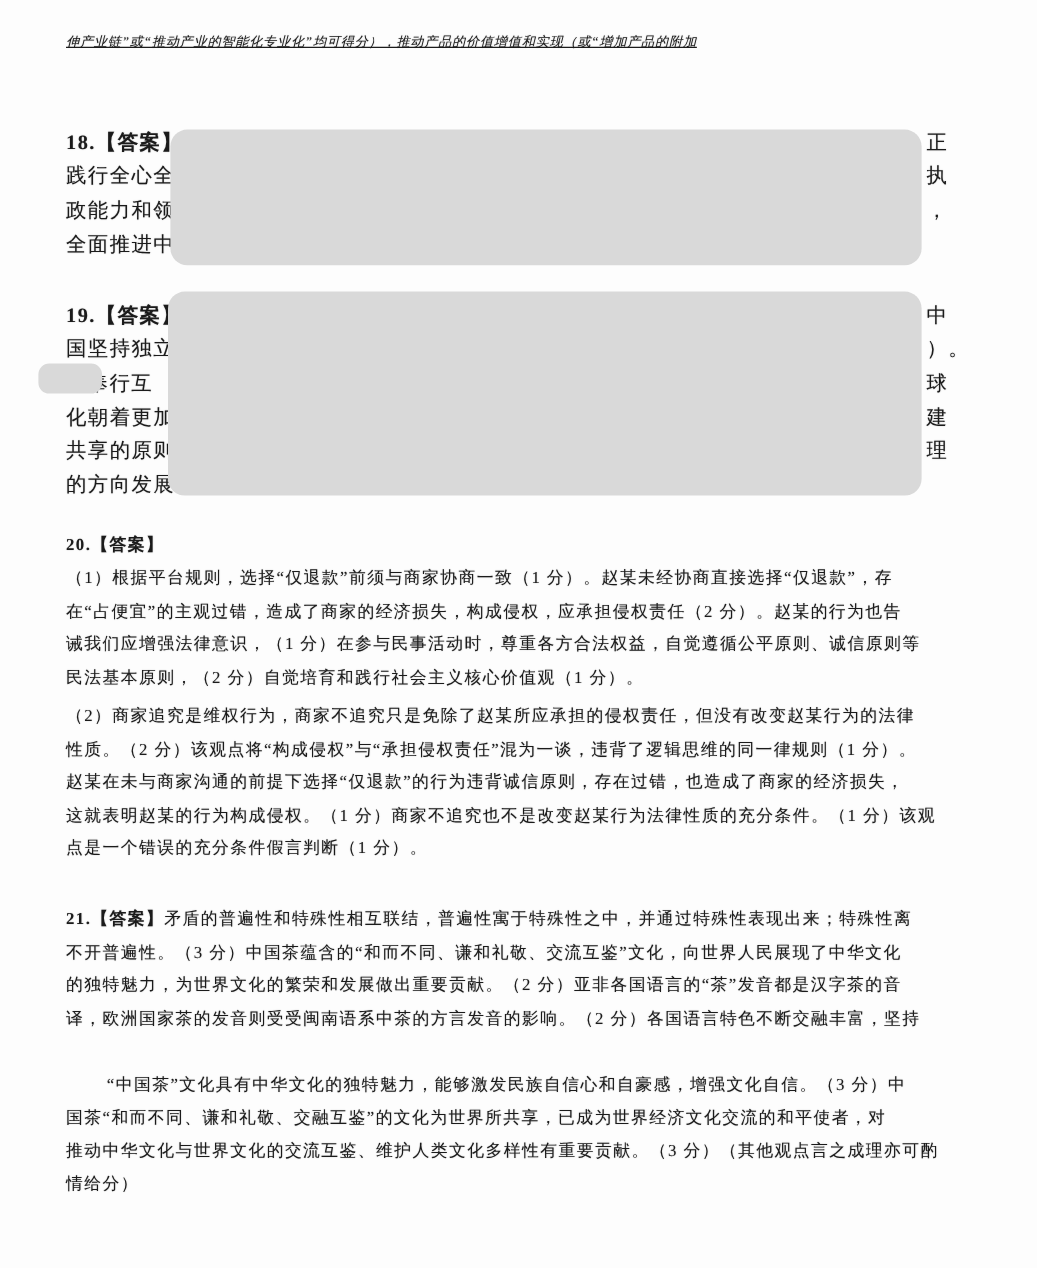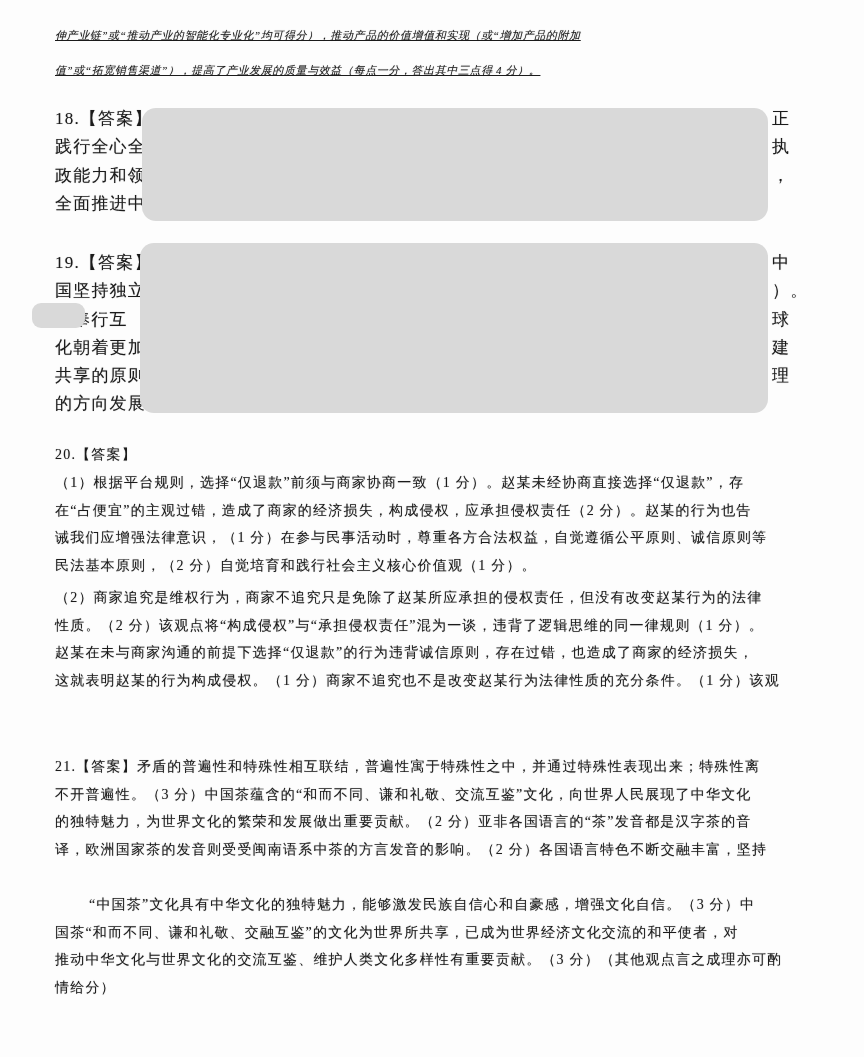--- a/index.html
+++ b/index.html
@@ -19,33 +19,32 @@
     font-style:italic;
     text-decoration:underline;
   }
   
   .fline{
     position:relative;height:28.3px;line-height:28.3px;font-size:17px;
     letter-spacing:1.2px;white-space:nowrap;text-shadow:0 0 1px rgba(30,30,30,.38);
   }
   .fleft{display:inline-block;}
   .fright{position:absolute;left:717px;top:0;}
-  .bold{font-weight:400;}
+  .bold{font-weight:700;}
   .indent{padding-left:34px;}
   .redact{position:absolute;background:#d9d9d9;border-radius:14px;z-index:5;}
   .redact.small{border-radius:9px;}
 </style>
 </head>
 <body>
 
 <div class="page" style="background: rgb(253, 253, 253); color: rgb(27, 27, 27);">
 
   <section class="col intro" id="sec-intro" style="top:18px">
       <div class="tline"><span>伸产业链”或“推动产业的智能化专业化”均可得分），推动产品的价值增值和实现（或“增加产品的附加</span></div>
-      <div class="tline"><span>值”或“拓宽销售渠道”），提高了产业发展的质量与效益（每点一分，答出其中三点得 4 分）。</span></div>
     </section>
 
   <section class="col" id="sec-q18" style="top:105px">
       <div class="fline"><span class="fleft"><span class="bold">18.</span><span class="bold">【答案】</span></span><span class="fright">正</span></div>
       <div class="fline"><span class="fleft">践行全心全</span><span class="fright">执</span></div>
       <div class="fline"><span class="fleft">政能力和领导</span><span class="fright">，</span></div>
       <div class="fline"><span class="fleft">全面推进中华</span></div>
     </section>
 
   <section class="col" id="sec-q19" style="top:249px">
@@ -64,20 +63,21 @@
       <div class="tline"><span>（1）根据平台规则，选择“仅退款”前须与商家协商一致（1 分）。赵某未经协商直接选择“仅退款”，存</span></div>
       <div class="tline"><span>在“占便宜”的主观过错，造成了商家的经济损失，构成侵权，应承担侵权责任（2 分）。赵某的行为也告</span></div>
       <div class="tline"><span>诫我们应增强法律意识，（1 分）在参与民事活动时，尊重各方合法权益，自觉遵循公平原则、诚信原则等</span></div>
       <div class="tline"><span>民法基本原则，（2 分）自觉培育和践行社会主义核心价值观（1 分）。</span></div>
     </section>
   <section class="col" id="sec-q20p2" style="top:584px">
       <div class="tline"><span>（2）商家追究是维权行为，商家不追究只是免除了赵某所应承担的侵权责任，但没有改变赵某行为的法律</span></div>
       <div class="tline"><span>性质。（2 分）该观点将“构成侵权”与“承担侵权责任”混为一谈，违背了逻辑思维的同一律规则（1 分）。</span></div>
       <div class="tline"><span>赵某在未与商家沟通的前提下选择“仅退款”的行为违背诚信原则，存在过错，也造成了商家的经济损失，</span></div>
       <div class="tline"><span>这就表明赵某的行为构成侵权。（1 分）商家不追究也不是改变赵某行为法律性质的充分条件。（1 分）该观</span></div>
+      <div class="tline"><span>点是一个错误的充分条件假言判断（1 分）。</span></div>
     </section>
 
   <section class="col" id="sec-q21p1" style="top:753px">
       <div class="tline"><span class="bold">21.</span><span class="bold">【答案】</span><span>矛盾的普遍性和特殊性相互联结，普遍性寓于特殊性之中，并通过特殊性表现出来；特殊性离</span></div>
       <div class="tline"><span>不开普遍性。（3 分）中国茶蕴含的“和而不同、谦和礼敬、交流互鉴”文化，向世界人民展现了中华文化</span></div>
       <div class="tline"><span>的独特魅力，为世界文化的繁荣和发展做出重要贡献。（2 分）亚非各国语言的“茶”发音都是汉字茶的音</span></div>
       <div class="tline"><span>译，欧洲国家茶的发音则受受闽南语系中茶的方言发音的影响。（2 分）各国语言特色不断交融丰富，坚持</span></div>
     </section>
   <section class="col" id="sec-q21p2" style="top:891px">
       <div class="tline indent"><span>“中国茶”文化具有中华文化的独特魅力，能够激发民族自信心和自豪感，增强文化自信。（3 分）中</span></div>

